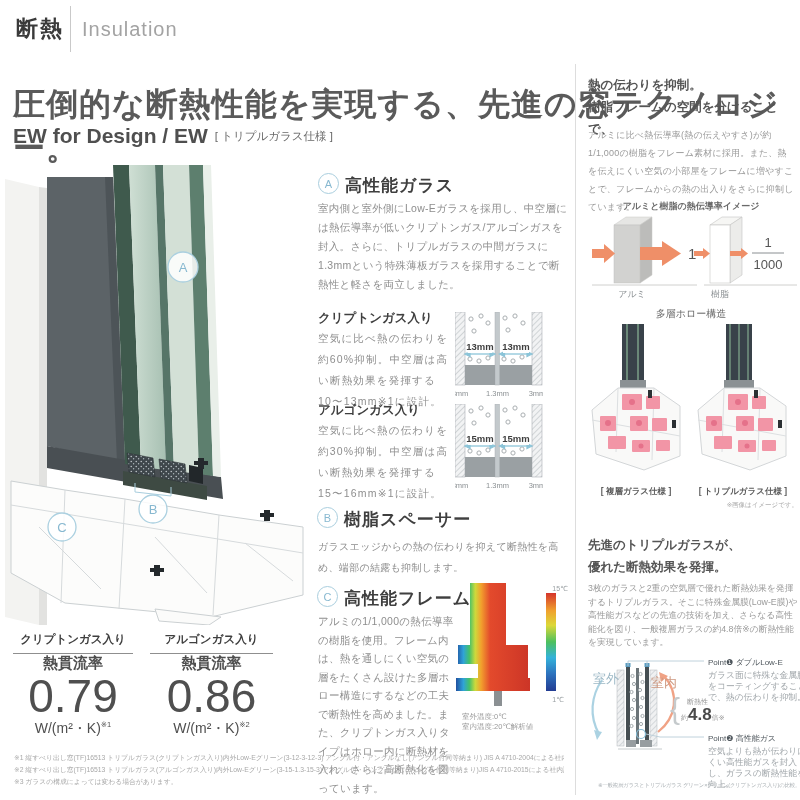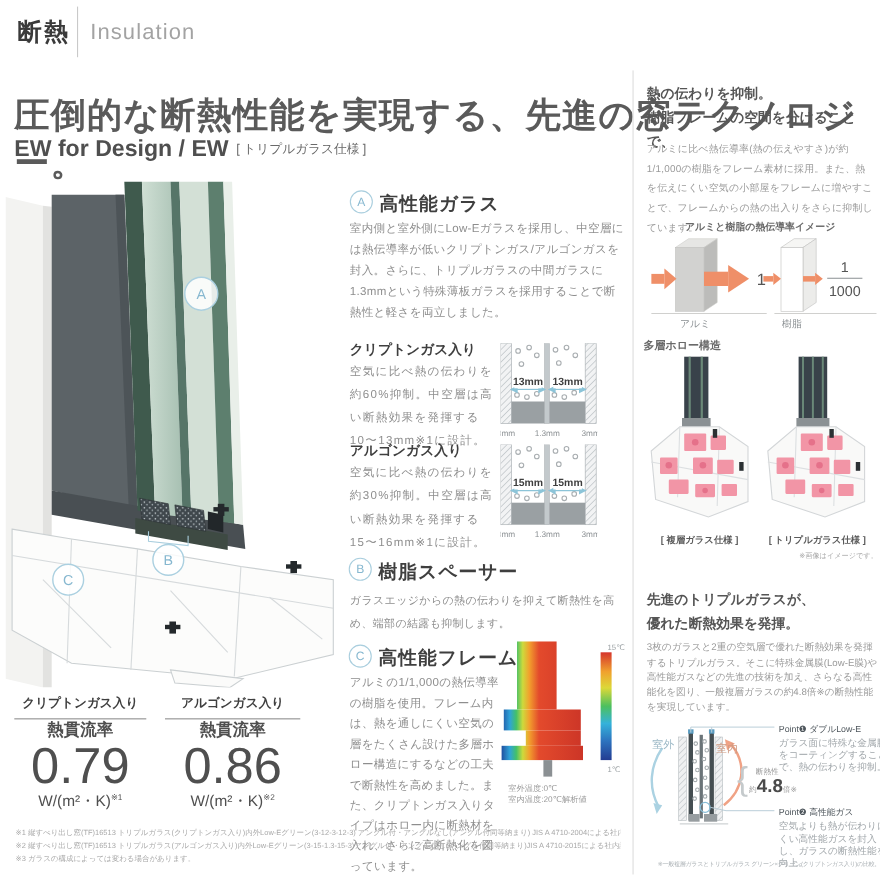--- a/index.html
+++ b/index.html
@@ -29,25 +29,25 @@
   .perf-value{font-size:46px;line-height:0.95;color:#4f4f4f;margin-top:2px;}
   .perf-unit{font-size:14px;color:#4f4f4f;margin-top:1px;}
   .perf-unit sup{font-size:7.5px;}
   .footnote{font-size:6.8px;color:#a8a8a8;line-height:12px;white-space:nowrap;}
   
   .v-div{left:575px;top:64px;width:1px;height:731px;background:#ddd;}
   .sb-head{font-size:12.5px;font-weight:bold;color:#555;line-height:22px;}
   .sb-body{font-size:9px;line-height:18px;color:#9a9a9a;letter-spacing:0.2px;}
   .sb-body2{font-size:8.8px;line-height:13.5px;color:#9a9a9a;}
   .sb-cap{font-size:9px;font-weight:bold;color:#6a6a6a;text-align:center;}
-  .sb-cap2{font-size:10px;font-weight:bold;color:#6a6a6a;text-align:left;}
+  .sb-cap2{font-size:10px;font-weight:normal;color:#6a6a6a;text-align:center;}
   .img-cap{font-size:8.5px;font-weight:bold;color:#5a5a5a;text-align:center;}
   .tiny-note{font-size:6.5px;color:#a8a8a8;text-align:right;}
   .pd{width:212px;height:142px;}
-  .pd-label{font-size:10px;color:#9cb8c6;}
+  .pd-label{font-size:13px;color:#9cb8c6;}
   .pt-title{font-size:8px;font-weight:normal;color:#4e565c;}
   .pt-body{font-size:8.8px;line-height:11px;color:#a0a6aa;width:100px;}
   .brace{font-size:30px;color:#c5cacc;font-weight:100;}
   .ratio-sm{font-size:7px;color:#999;}
   .ratio-val{font-size:17px;font-weight:bold;color:#4a4a4a;}
   .pd-note{font-size:5.5px;color:#aab0b4;letter-spacing:-0.3px;white-space:nowrap;}
   svg text{font-family:"Liberation Sans","DejaVu Sans",sans-serif;}
 </style>
 </head>
 <body>

